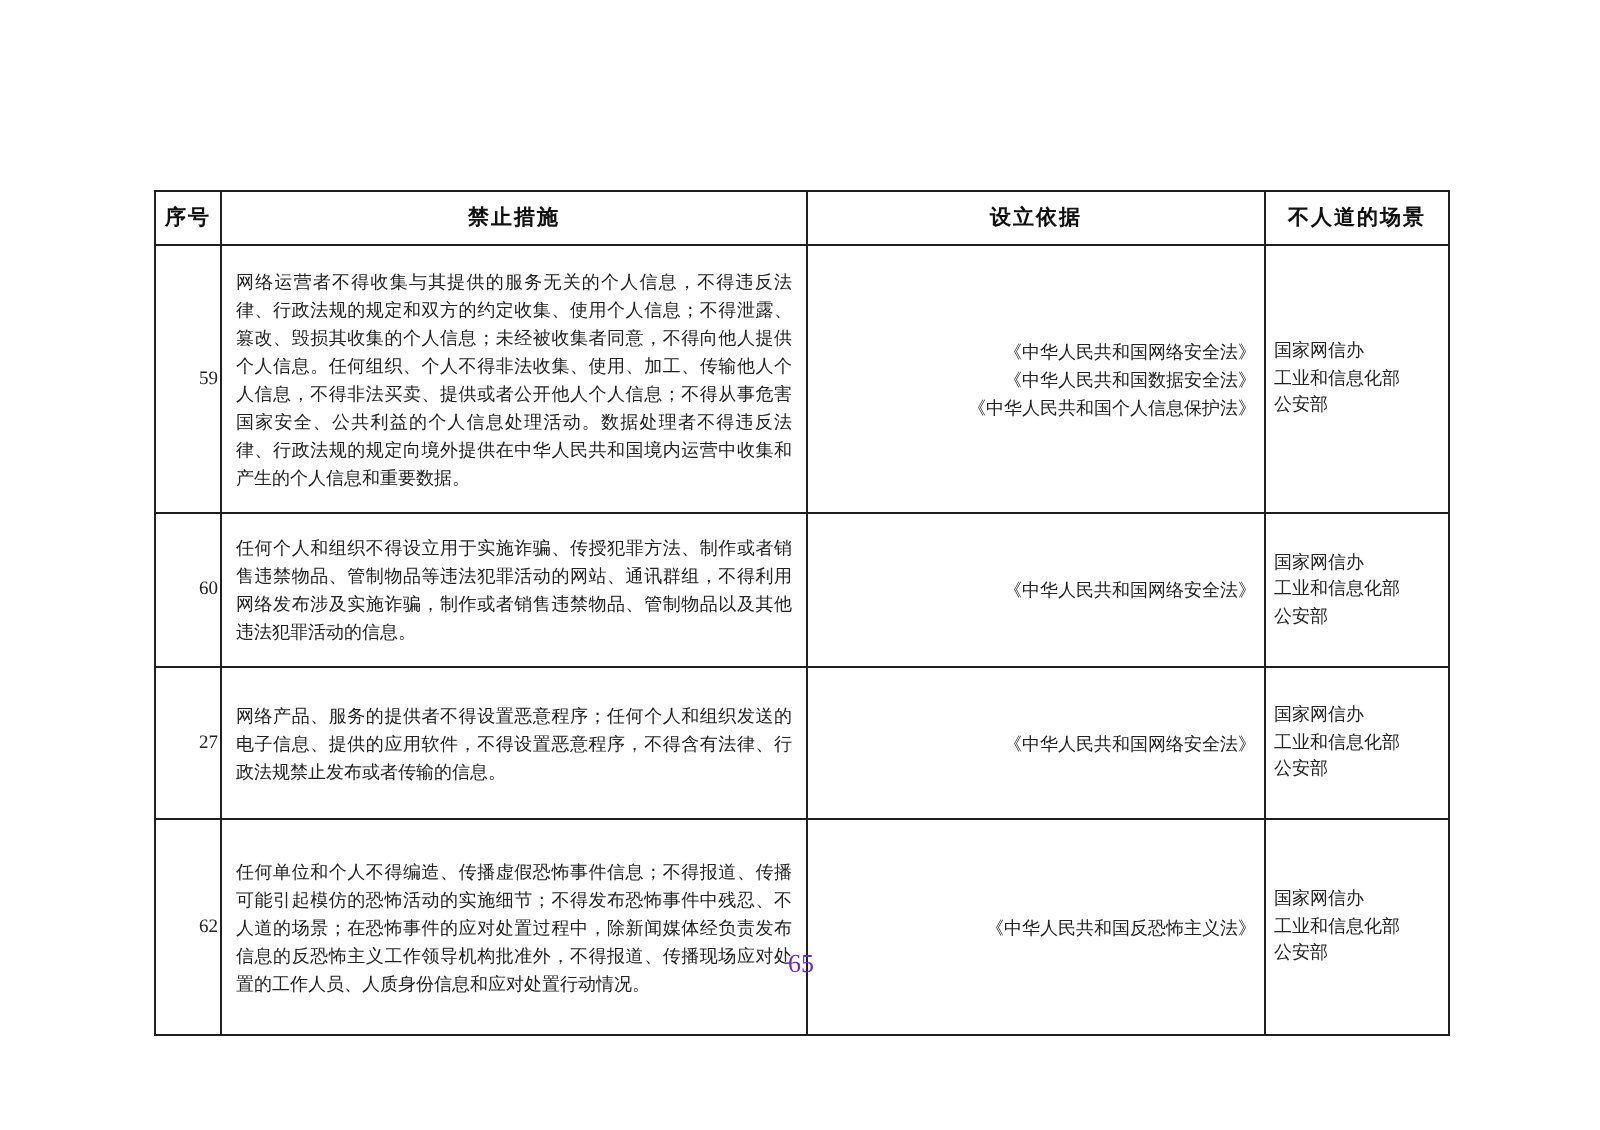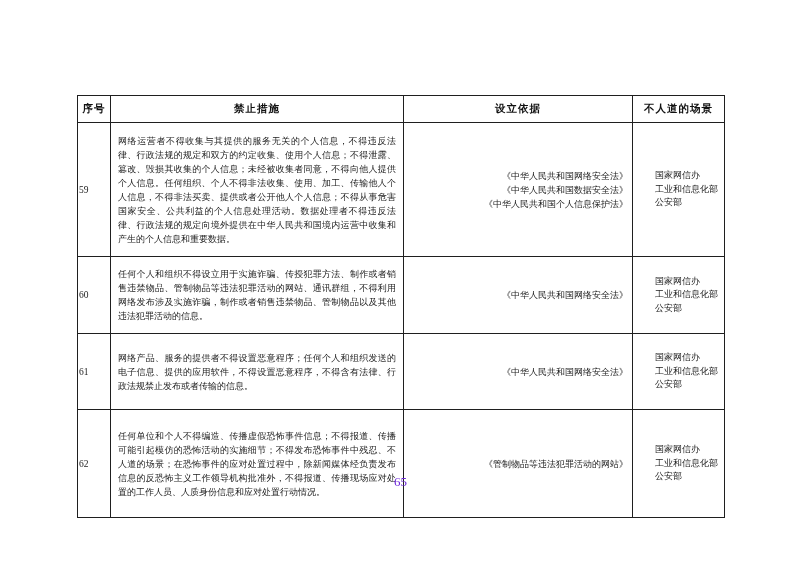--- a/index.html
+++ b/index.html
@@ -34,21 +34,21 @@
     font-size: 10.5px;
     font-weight: bold;
     text-align: center;
     height: 26px;
     padding: 0 2px;
     letter-spacing: 1px;
     color: #111;
   }
   td.c-no {
     font-size: 9.5px;
-    text-align: left;
+    text-align: right;
     font-family: "Liberation Serif", "DejaVu Serif", serif;
     color: #222;
   }
   td.c-measure {
     font-size: 9px;
     line-height: 14px;
     text-align: justify;
     text-align-last: left;
     padding: 5px 7px;
     color: #222;
@@ -59,21 +59,21 @@
     line-height: 14px;
     white-space: pre-line;
     padding: 4px 4px 4px 7px;
     color: #222;
     text-align: right;
   }
   td.c-dept {
     font-size: 9px;
     line-height: 13.5px;
     white-space: pre-line;
-    padding: 4px 2px 4px 22px;
+    padding: 4px 2px 4px 4px;
     color: #222;
   }
   tr.r0 td { height: 123px; }
   tr.r1 td { height: 66px; }
   tr.r2 td { height: 65px; }
   tr.r3 td { height: 97px; }
   .page-number {
     position: absolute;
     left: 77px;
     top: 474px;
@@ -116,31 +116,31 @@
       </tr>
       <tr class="r1">
         <td class="c-no">60</td>
         <td class="c-measure">任何个人和组织不得设立用于实施诈骗、传授犯罪方法、制作或者销售违禁物品、管制物品等违法犯罪活动的网站、通讯群组，不得利用网络发布涉及实施诈骗，制作或者销售违禁物品、管制物品以及其他违法犯罪活动的信息。</td>
         <td class="c-basis">《中华人民共和国网络安全法》</td>
         <td class="c-dept">国家网信办
 工业和信息化部
 公安部</td>
       </tr>
       <tr class="r2">
-        <td class="c-no">61</td>
+        <td class="c-no">27</td>
         <td class="c-measure">网络产品、服务的提供者不得设置恶意程序；任何个人和组织发送的电子信息、提供的应用软件，不得设置恶意程序，不得含有法律、行政法规禁止发布或者传输的信息。</td>
         <td class="c-basis">《中华人民共和国网络安全法》</td>
         <td class="c-dept">国家网信办
 工业和信息化部
 公安部</td>
       </tr>
       <tr class="r3">
         <td class="c-no">62</td>
         <td class="c-measure">任何单位和个人不得编造、传播虚假恐怖事件信息；不得报道、传播可能引起模仿的恐怖活动的实施细节；不得发布恐怖事件中残忍、不人道的场景；在恐怖事件的应对处置过程中，除新闻媒体经负责发布信息的反恐怖主义工作领导机构批准外，不得报道、传播现场应对处置的工作人员、人质身份信息和应对处置行动情况。</td>
-        <td class="c-basis">《管制物品等违法犯罪活动的网站》</td>
+        <td class="c-basis">《中华人民共和国反恐怖主义法》</td>
         <td class="c-dept">国家网信办
 工业和信息化部
 公安部</td>
       </tr>
     </tbody>
   </table>
 
   <div class="page-number">65</div>
 
 </div>

